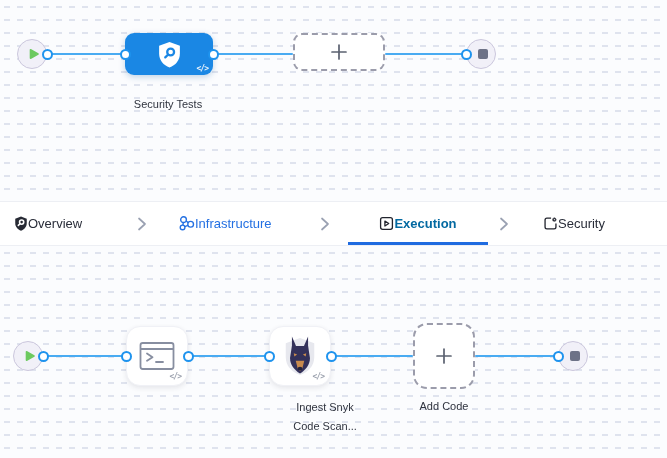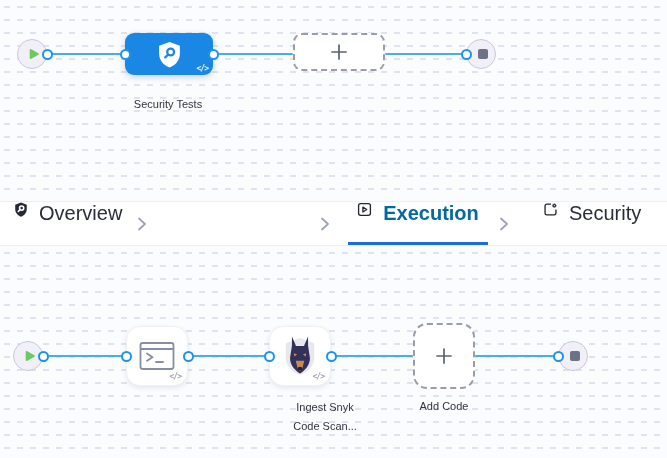--- a/index.html
+++ b/index.html
@@ -41,22 +41,22 @@
   
   .add-box { position:absolute; background:#fff; border:2px dashed #9b9cab;
     display:flex; align-items:center; justify-content:center; z-index:2; }
 
   .node-label { position:absolute; font-size:11px; line-height:19px; color:#30343f;
     text-align:center; font-weight:400; }
 
   
   .tabbar { position:absolute; top:201px; left:0; width:667px; height:45px; background:#fff;
     border-top:1px solid #edeff4; border-bottom:1px solid #edeff4; z-index:10; }
-  .tab { position:absolute; top:0; height:100%; display:flex; align-items:flex-start; gap:11px;
-    font-size:20px; color:#292d39; cursor:pointer; }
+  .tab { position:absolute; top:0; height:100%; display:flex; align-items:center; gap:0;
+    font-size:13px; color:#292d39; cursor:pointer; }
   .tab-active { justify-content:center; font-weight:700; color:#0369a1; }
   .tab-active .underline { position:absolute; left:0; right:0; bottom:0; height:3px; background:#1f6be0; }
   .tab-visited { color:#2470e2; }
   .chev { position:absolute; top:15px; }
 </style>
 </head>
 <body>
 
 <div class="screen">
 
@@ -106,20 +106,29 @@
         <circle cx="13.1" cy="10.6" r="3.6" fill="none" stroke="#ffffff" stroke-width="2.8"></circle>
         <path d="M10.2 13.5 L7.4 16.3" stroke="#ffffff" stroke-width="2.8" stroke-linecap="round"></path>
       </svg>
       <span>Overview</span>
     </div>
 
     <svg class="chev" style="left:137px;" width="10" height="14" viewBox="0 0 10 14">
       <path d="M2 1.5 L8 7 L2 12.5" fill="none" stroke="#9aa1b2" stroke-width="1.7" stroke-linecap="round" stroke-linejoin="round"></path>
     </svg>
 
+    <div class="tab tab-visited" style="left:178px;">
+      <svg width="17" height="17" viewBox="0 0 16 16" fill="none" stroke="#2470e2" stroke-width="1.3">
+        <circle cx="5.2" cy="4.4" r="2.7"></circle>
+        <circle cx="4.3" cy="11.7" r="2.2"></circle>
+        <circle cx="11.9" cy="8.7" r="2.7"></circle>
+        <path d="M5 7.1 L4.6 9.5 M7.7 5.7 L9.6 7.2 M6.4 10.9 L9.3 9.8"></path>
+      </svg>
+      <span>Infrastructure</span>
+    </div>
 
     <svg class="chev" style="left:320px;" width="10" height="14" viewBox="0 0 10 14">
       <path d="M2 1.5 L8 7 L2 12.5" fill="none" stroke="#9aa1b2" stroke-width="1.7" stroke-linecap="round" stroke-linejoin="round"></path>
     </svg>
 
     <div class="tab tab-active" style="left:348px; width:140px;">
       <svg width="15" height="15" viewBox="0 0 16 16" fill="none" stroke="#22242e" stroke-width="1.4">
         <rect x="1.7" y="1.7" width="12.6" height="12.6" rx="2.2"></rect>
         <path d="M6.3 5.4 L10.4 8 L6.3 10.6 Z" stroke-linejoin="round"></path>
       </svg>

